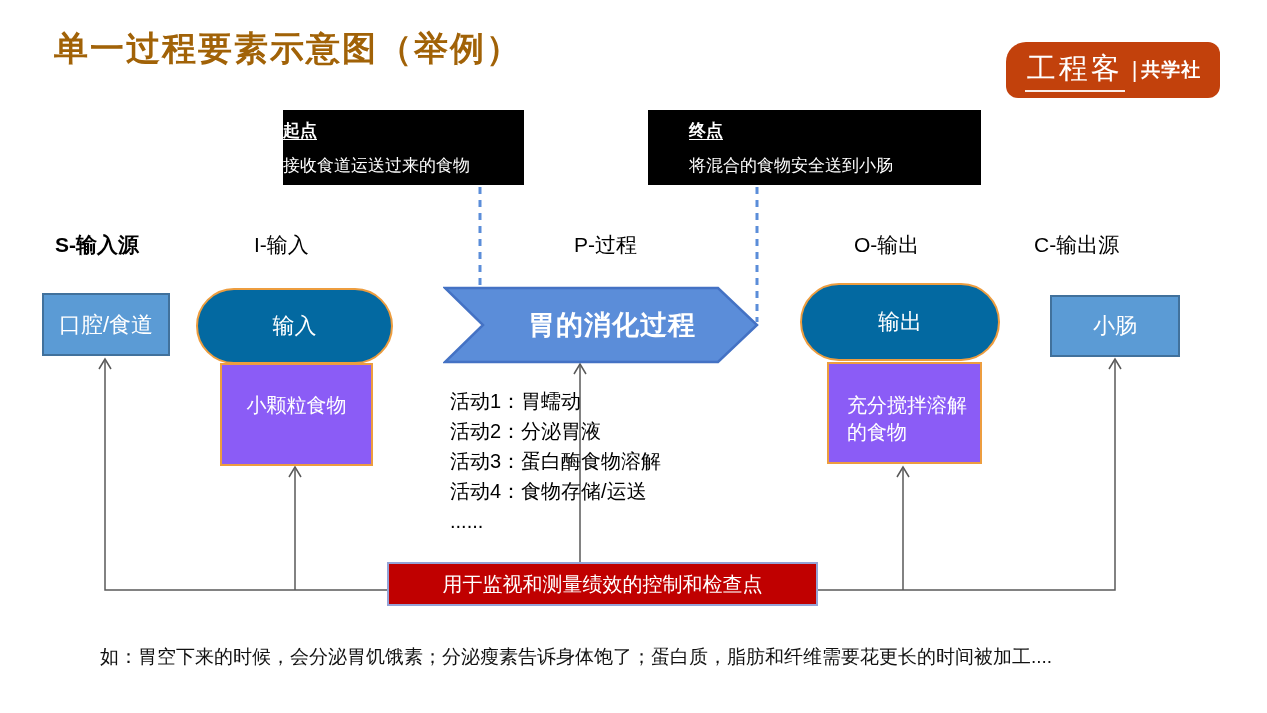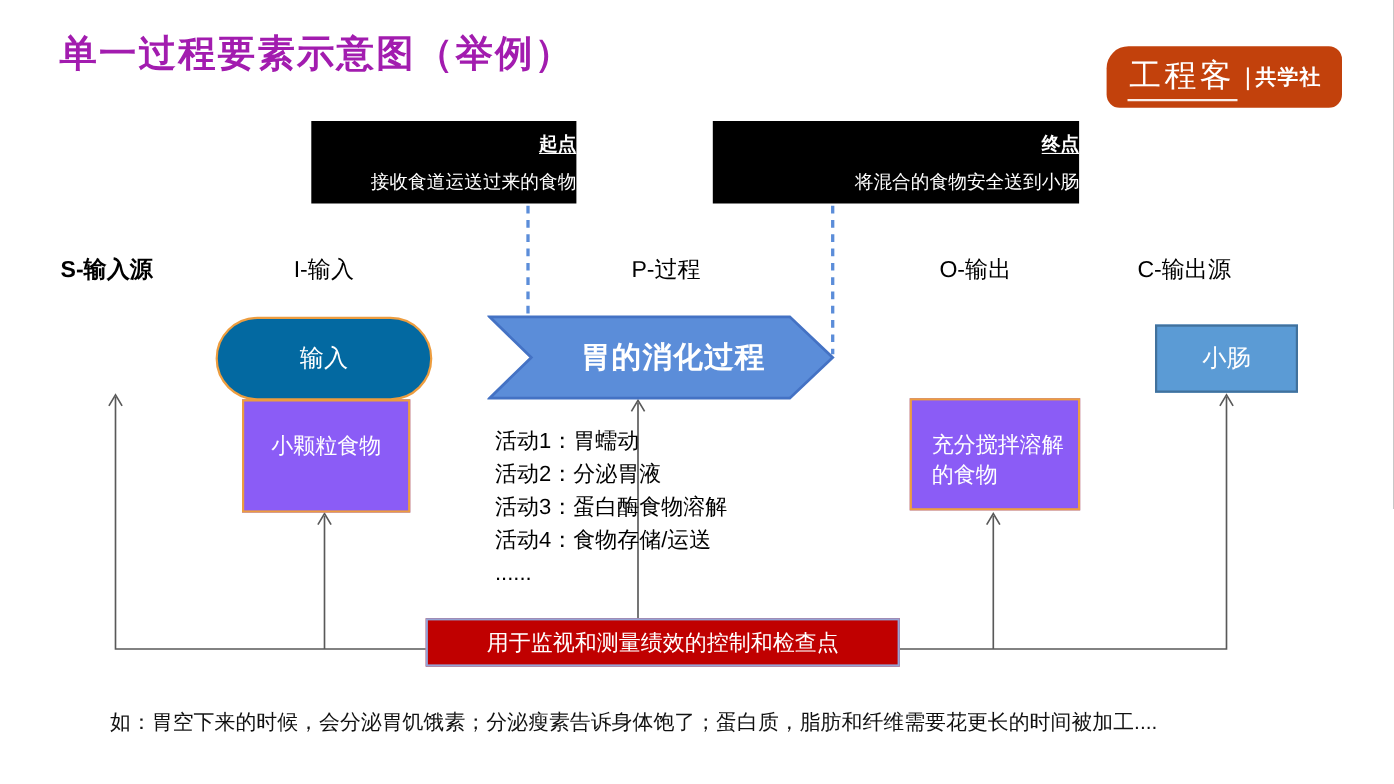--- a/index.html
+++ b/index.html
@@ -2,38 +2,38 @@
 <html><head>
 <meta charset="utf-8">
 <style>
   html,body{margin:0;padding:0;background:#888;}
   .slide{
     position:relative;width:1267px;height:713px;background:#ffffff;
     font-family:"Liberation Sans","DejaVu Sans",sans-serif;overflow:hidden;
   }
   .abs{position:absolute;}
   
-  #title{left:54px;top:26px;font-size:34px;font-weight:bold;color:#a21caf;letter-spacing:2px;}
+  #title{left:54px;top:26px;font-size:34px;font-weight:bold;color:#a16207;letter-spacing:2px;}
   
   #badge{left:1006px;top:42px;width:214px;height:56px;background:#c2410c;
     border-radius:20px 12px 12px 12px;display:flex;align-items:center;justify-content:center;
     color:#fff;z-index:4;text-align:center;}
   #badge .left{font-size:29px;font-weight:400;letter-spacing:3px;border-bottom:2px solid rgba(255,255,255,.9);padding:0 2px 1px 2px;}
   #badge .sep{font-size:22px;margin:0 4px 0 7px;font-weight:300;}
   #badge .right{font-size:19px;font-weight:bold;letter-spacing:1px;}
   
-  .blackbox{background:#000;color:#fff;text-align:right;z-index:2;}
+  .blackbox{background:#000;color:#fff;text-align:left;z-index:2;}
   #startbox{left:283px;top:110px;width:241px;height:75px;}
   #endbox{left:648px;top:110px;width:292px;height:75px;padding-left:41px;}
   .blackbox .hd{font-size:17px;font-weight:bold;text-decoration:underline;text-underline-offset:3px;margin-top:9px;}
   .blackbox .ds{font-size:17px;margin-top:12px;}
   
   .collabel{top:231px;font-size:21px;color:#000;z-index:2;}
   #lab-source{left:55px;font-weight:bold;}
-  #lab-input{left:254px;margin-left:13px;}
+  #lab-input{left:254px;}
   #lab-process{left:574px;}
   #lab-output{left:854px;}
   #lab-customer{left:1034px;}
   
   .bluebox{background:#5B9BD5;border:2px solid #41719C;color:#fff;
     display:flex;align-items:center;justify-content:center;font-size:22px;z-index:2;box-sizing:border-box;}
   #sourcebox{left:42px;top:293px;width:128px;height:63px;}
   #customerbox{left:1050px;top:295px;width:130px;height:62px;}
   
   .pill{background:#0369a1;border:2px solid #ED9D3F;color:#fff;display:flex;align-items:center;justify-content:center;
@@ -98,37 +98,39 @@
     <div class="hd">终点</div>
     <div class="ds">将混合的食物安全送到小肠</div>
   </div>
 
   <div id="lab-source" class="abs collabel">S-输入源</div>
   <div id="lab-input" class="abs collabel">I-输入</div>
   <div id="lab-process" class="abs collabel">P-过程</div>
   <div id="lab-output" class="abs collabel">O-输出</div>
   <div id="lab-customer" class="abs collabel">C-输出源</div>
 
+  <div id="sourcebox" class="abs bluebox">口腔/食道</div>
   <div id="customerbox" class="abs bluebox">小肠</div>
 
   <div id="inputpill" class="abs pill">输入</div>
   <div id="inputitem" class="abs orect">小颗粒食物</div>
 
   <svg id="chevron-svg" class="abs" width="318" height="78">
     <polygon points="2,2 275,2 314,39 275,76 2,76 40,39" fill="#5B8DD9" stroke="#4472C4" stroke-width="2.5"></polygon>
   </svg>
   <div id="chevron-label" class="abs">胃的消化过程</div>
 
   <div id="activities" class="abs">
     <div>活动1：胃蠕动</div>
     <div>活动2：分泌胃液</div>
     <div>活动3：蛋白酶食物溶解</div>
     <div>活动4：食物存储/运送</div>
     <div>......</div>
   </div>
 
+  <div id="outputpill" class="abs pill">输出</div>
   <div id="outputitem" class="abs orect">充分搅拌溶解的食物</div>
 
   <div id="controlbox" class="abs">用于监视和测量绩效的控制和检查点</div>
 
   <div id="footnote" class="abs">如：胃空下来的时候，会分泌胃饥饿素；分泌瘦素告诉身体饱了；蛋白质，脂肪和纤维需要花更长的时间被加工....</div>
 
 </div>
 
 </body></html>

